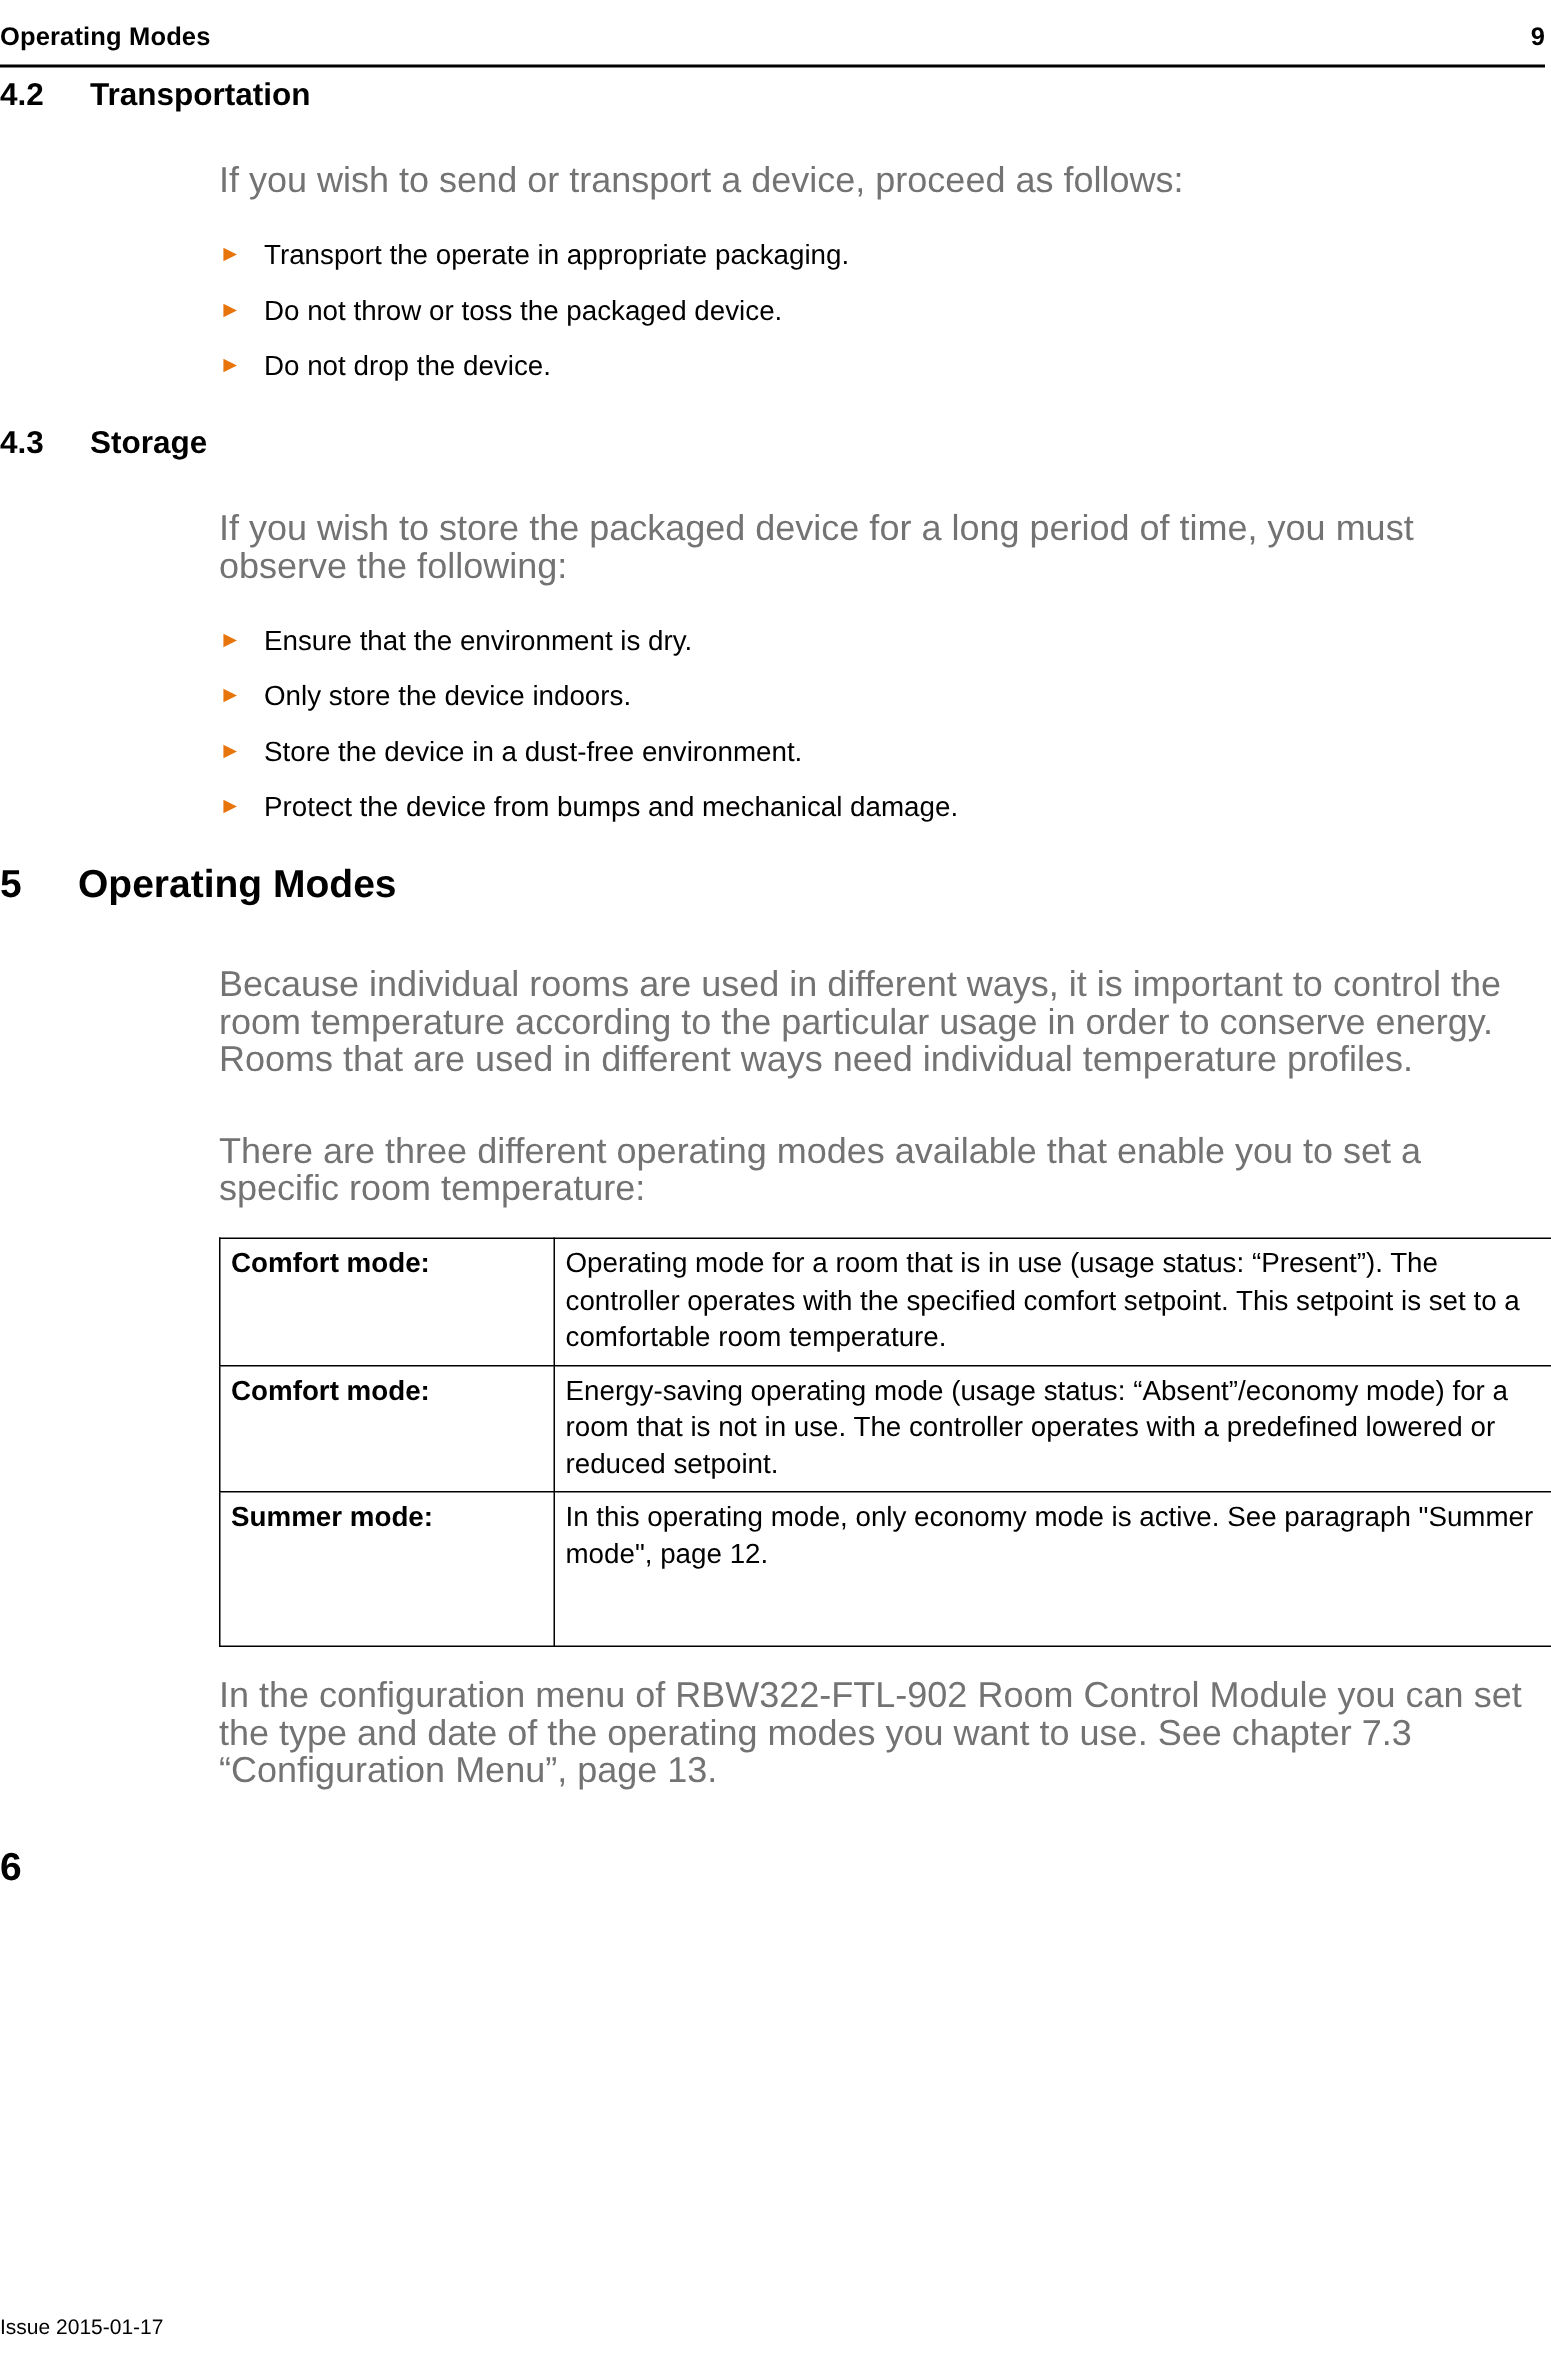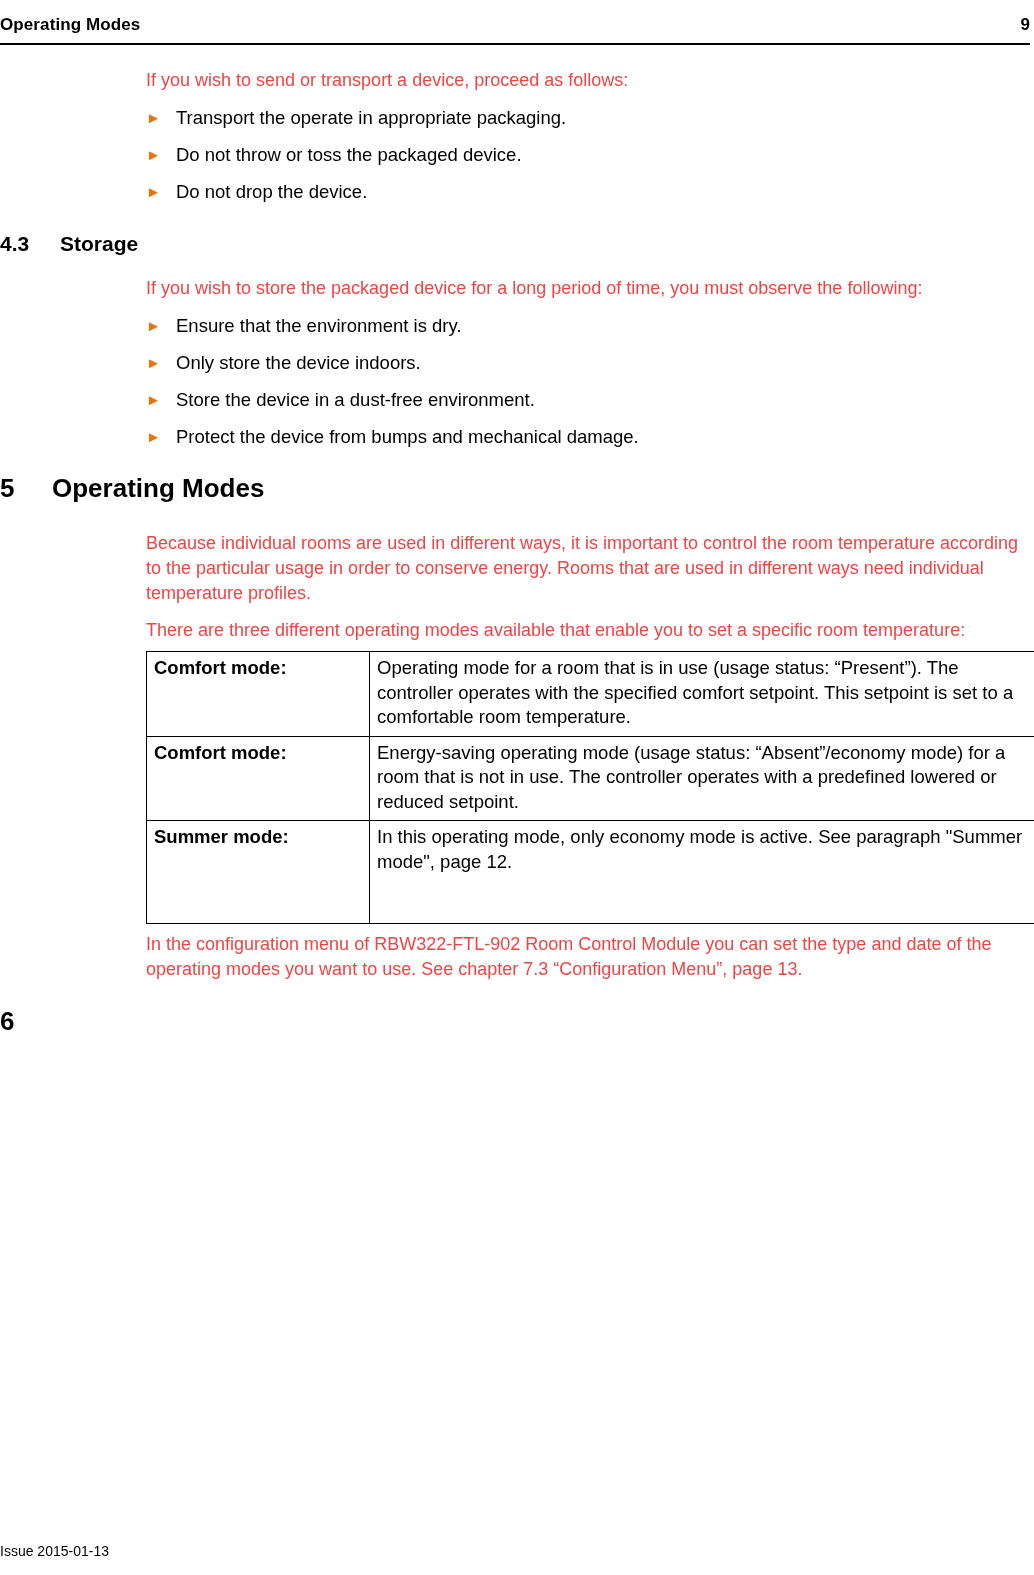--- a/index.html
+++ b/index.html
@@ -95,24 +95,24 @@
     left: 0;
     top: 0;
   }
   .h1 .txt {
     position: absolute;
     left: 52px;
     top: 0;
   }
 
   .body-text {
-    margin: 0;
-    font-size: 18px;
+    margin: 12px;
+    font-size: 24px;
     line-height: 25px;
-    color: #ef4444;
+    color: #737373;
   }
 
   .indent {
     margin-left: 146px;
     width: 884px;
   }
 
   .bullet-row {
     position: relative;
     margin-left: 146px;
@@ -182,20 +182,24 @@
 <div class="page">
 
   <div class="header">
     <div class="header-title">Operating Modes</div>
     <div class="header-page">9</div>
     <div class="header-rule"></div>
   </div>
 
   <div class="content">
 
+    <div class="h2">
+      <span class="num">4.2</span>
+      <span class="txt">Transportation</span>
+    </div>
     <div class="spacer-16"></div>
     <p class="body-text indent">If you wish to send or transport a device, proceed as follows:</p>
     <div class="spacer-12"></div>
 
     <div class="bullet-row">
       <span class="bullet-arrow">►</span>
       <span class="bullet-text">Transport the operate in appropriate packaging.</span>
     </div>
     <div class="spacer-12"></div>
     <div class="bullet-row">
@@ -273,16 +277,16 @@
     <div class="spacer-24"></div>
 
     <div class="h1">
       <span class="num">6</span>
     </div>
     <div class="spacer-24"></div>
 
   </div>
 
   <div class="footer">
-    <div class="footer-left">Issue 2015-01-13</div>
+    <div class="footer-left">Issue 2015-01-17</div>
   </div>
 
 </div>
 
 </body></html>

